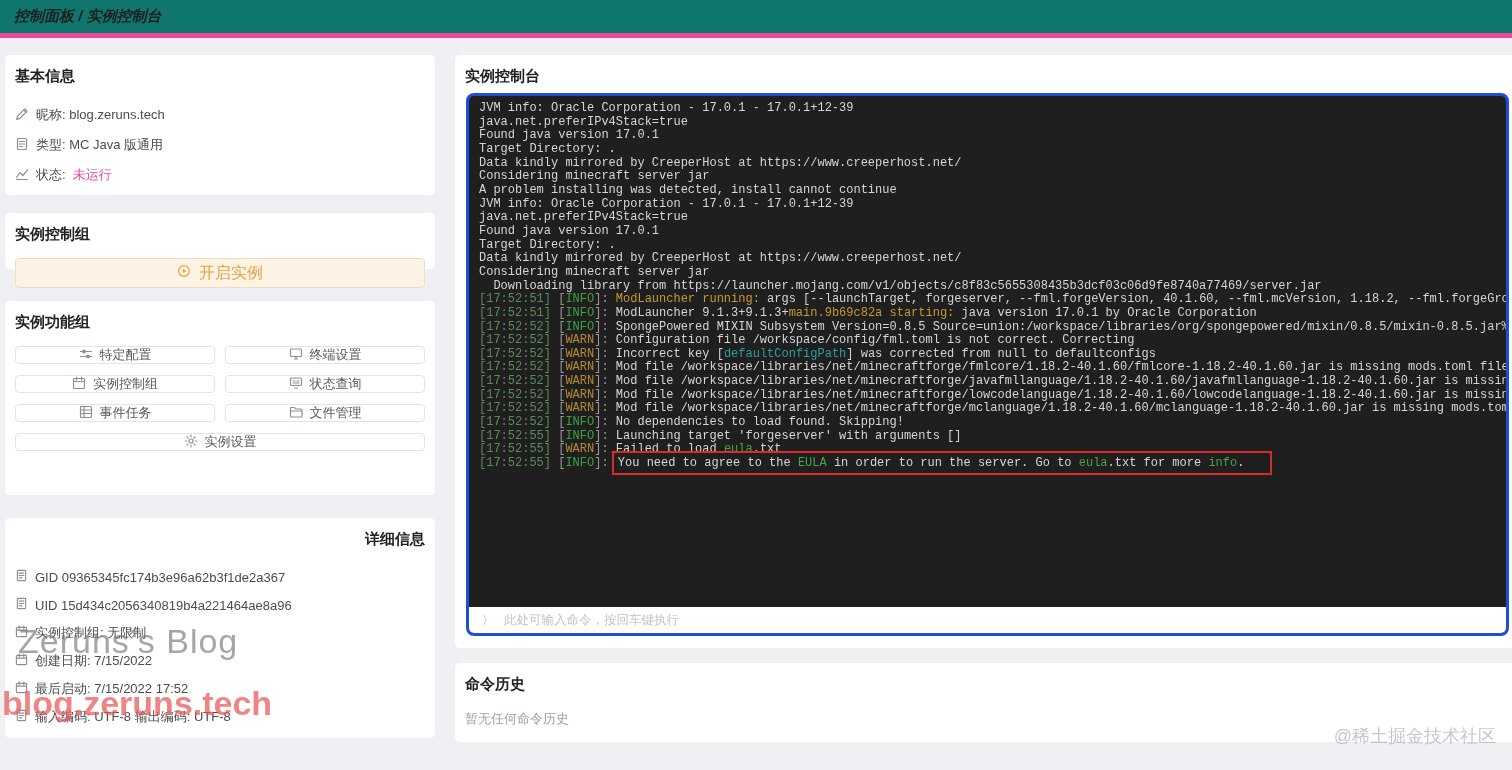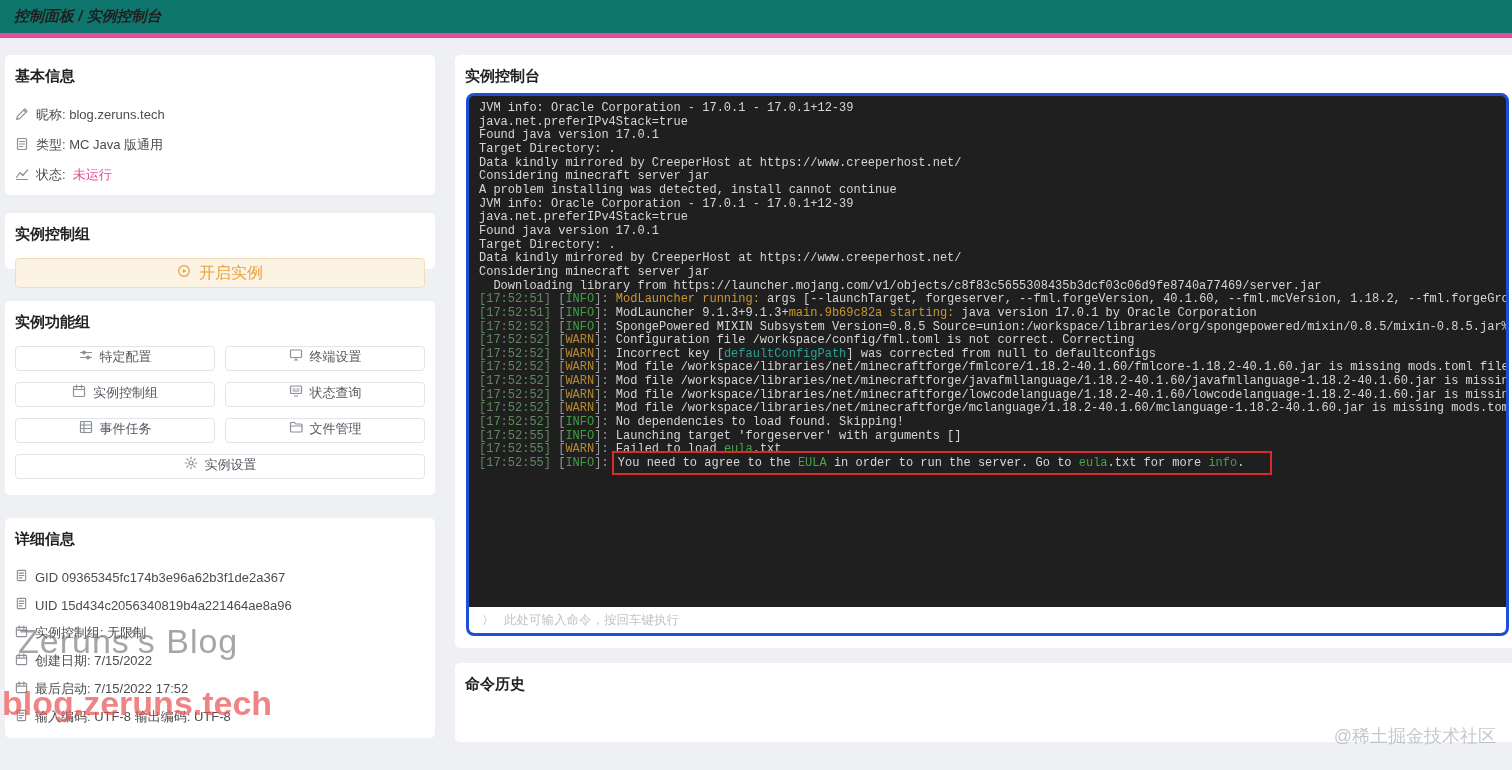--- a/index.html
+++ b/index.html
@@ -16,21 +16,21 @@
   .irow{display:flex;align-items:center;gap:7px;font-size:13px;color:#4c4c4c;height:30px;}
   .irow svg{flex:0 0 auto;}
   .muted{color:#ec4899;text-align:right;}
   .drow{height:28px;}
   
   .btn-start{display:flex;align-items:center;justify-content:center;gap:8px;height:30px;
     background:#fdf3e4;border:1px solid #f3ddb9;border-radius:4px;color:#e6a23c;
     font-size:16px;cursor:pointer;width:100%;}
   
   .fgrid{display:grid;grid-template-columns:1fr 1fr;gap:11px 10px;}
-  .fbtn{display:flex;justify-content:center;gap:7px;height:25px;
+  .fbtn{display:flex;align-items:center;justify-content:center;gap:7px;height:18px;
     background:#fff;border:1px solid #e2e4e9;border-radius:4px;font-size:13px;color:#55585e;cursor:pointer;}
   .fbtn.full{grid-column:1 / -1;}
   .fbtn svg{flex:0 0 auto;}
   
   .console-card{height:593px;position:relative;}
   .terminal{position:absolute;left:11px;right:11px;top:38px;bottom:12px;
     background:#1f1f1f;border:3px solid #1d4ed8;border-radius:8px;overflow:hidden;}
   .term-log{position:absolute;left:0;right:0;top:0;bottom:26px;padding:6px 0 0 10px;
     font-family:"Liberation Mono","DejaVu Sans Mono",monospace;font-size:12px;line-height:13.65px;
     color:#d6d6d6;white-space:pre;overflow:hidden;}
@@ -158,21 +158,21 @@
       <button class="fbtn full">
         <span><svg class="ic" width="14" height="14" viewBox="0 0 14 14">
               <circle cx="7" cy="7" r="2"></circle>
               <path d="M7 1.2v1.6M7 11.2v1.6M1.2 7h1.6M11.2 7h1.6M2.9 2.9l1.1 1.1M10 10l1.1 1.1M11.1 2.9L10 4M4 10l-1.1 1.1"></path>
             </svg></span>
         <span>实例设置</span>
       </button>
     </div>
   </div>
 
-  <div class="card" style="height:220px;">
+  <div class="card" style="height:220px;text-align:right;">
     <div class="card-title">详细信息</div>
     <div class="irow drow">
       <span><svg class="ic" width="13" height="13" viewBox="0 0 14 14">
             <rect x="2.5" y="1.5" width="9" height="11" rx="1"></rect>
             <path d="M4.5 4.5h5M4.5 7h5M4.5 9.5h3"></path>
           </svg></span>
       <span>GID 09365345fc174b3e96a62b3f1de2a367</span>
     </div>
     <div class="irow drow">
       <span><svg class="ic" width="13" height="13" viewBox="0 0 14 14">
@@ -220,18 +220,19 @@
       <div class="term-log"><div><span><span class="c-plain">JVM info: Oracle Corporation - 17.0.1 - 17.0.1+12-39</span></span></div><div><span><span class="c-plain">java.net.preferIPv4Stack=true</span></span></div><div><span><span class="c-plain">Found java version 17.0.1</span></span></div><div><span><span class="c-plain">Target Directory: .</span></span></div><div><span><span class="c-plain">Data kindly mirrored by CreeperHost at https://www.creeperhost.net/</span></span></div><div><span><span class="c-plain">Considering minecraft server jar</span></span></div><div><span><span class="c-plain">A problem installing was detected, install cannot continue</span></span></div><div><span><span class="c-plain">JVM info: Oracle Corporation - 17.0.1 - 17.0.1+12-39</span></span></div><div><span><span class="c-plain">java.net.preferIPv4Stack=true</span></span></div><div><span><span class="c-plain">Found java version 17.0.1</span></span></div><div><span><span class="c-plain">Target Directory: .</span></span></div><div><span><span class="c-plain">Data kindly mirrored by CreeperHost at https://www.creeperhost.net/</span></span></div><div><span><span class="c-plain">Considering minecraft server jar</span></span></div><div><span><span class="c-plain">  Downloading library from https://launcher.mojang.com/v1/objects/c8f83c5655308435b3dcf03c06d9fe8740a77469/server.jar</span></span></div><div><span class="c-ts">[17:52:51] </span><span class="c-br">[</span><span class="c-info">INFO</span><span class="c-br">]: </span><span><span class="c-gold">ModLauncher running:</span><span class="c-plain"> args [--launchTarget, forgeserver, --fml.forgeVersion, 40.1.60, --fml.mcVersion, 1.18.2, --fml.forgeGroup, net.minecraftforge]</span></span></div><div><span class="c-ts">[17:52:51] </span><span class="c-br">[</span><span class="c-info">INFO</span><span class="c-br">]: </span><span><span class="c-plain">ModLauncher 9.1.3+9.1.3+</span><span class="c-gold">main.9b69c82a starting:</span><span class="c-plain"> java version 17.0.1 by Oracle Corporation</span></span></div><div><span class="c-ts">[17:52:52] </span><span class="c-br">[</span><span class="c-info">INFO</span><span class="c-br">]: </span><span><span class="c-plain">SpongePowered MIXIN Subsystem Version=0.8.5 Source=union:/workspace/libraries/org/spongepowered/mixin/0.8.5/mixin-0.8.5.jar%2315!/ Service=ModLauncher</span></span></div><div><span class="c-ts">[17:52:52] </span><span class="c-br">[</span><span class="c-warn">WARN</span><span class="c-br">]: </span><span><span class="c-plain">Configuration file /workspace/config/fml.toml is not correct. Correcting</span></span></div><div><span class="c-ts">[17:52:52] </span><span class="c-br">[</span><span class="c-warn">WARN</span><span class="c-br">]: </span><span><span class="c-plain">Incorrect key [</span><span class="c-teal">defaultConfigPath</span><span class="c-plain">] was corrected from null to defaultconfigs</span></span></div><div><span class="c-ts">[17:52:52] </span><span class="c-br">[</span><span class="c-warn">WARN</span><span class="c-br">]: </span><span><span class="c-plain">Mod file /workspace/libraries/net/minecraftforge/fmlcore/1.18.2-40.1.60/fmlcore-1.18.2-40.1.60.jar is missing mods.toml file</span></span></div><div><span class="c-ts">[17:52:52] </span><span class="c-br">[</span><span class="c-warn">WARN</span><span class="c-br">]: </span><span><span class="c-plain">Mod file /workspace/libraries/net/minecraftforge/javafmllanguage/1.18.2-40.1.60/javafmllanguage-1.18.2-40.1.60.jar is missing mods.toml file</span></span></div><div><span class="c-ts">[17:52:52] </span><span class="c-br">[</span><span class="c-warn">WARN</span><span class="c-br">]: </span><span><span class="c-plain">Mod file /workspace/libraries/net/minecraftforge/lowcodelanguage/1.18.2-40.1.60/lowcodelanguage-1.18.2-40.1.60.jar is missing mods.toml file</span></span></div><div><span class="c-ts">[17:52:52] </span><span class="c-br">[</span><span class="c-warn">WARN</span><span class="c-br">]: </span><span><span class="c-plain">Mod file /workspace/libraries/net/minecraftforge/mclanguage/1.18.2-40.1.60/mclanguage-1.18.2-40.1.60.jar is missing mods.toml file</span></span></div><div><span class="c-ts">[17:52:52] </span><span class="c-br">[</span><span class="c-info">INFO</span><span class="c-br">]: </span><span><span class="c-plain">No dependencies to load found. Skipping!</span></span></div><div><span class="c-ts">[17:52:55] </span><span class="c-br">[</span><span class="c-info">INFO</span><span class="c-br">]: </span><span><span class="c-plain">Launching target 'forgeserver' with arguments []</span></span></div><div><span class="c-ts">[17:52:55] </span><span class="c-br">[</span><span class="c-warn">WARN</span><span class="c-br">]: </span><span><span class="c-plain">Failed to load </span><span class="c-green">eula</span><span class="c-plain">.txt</span></span></div><div><span class="c-ts">[17:52:55] </span><span class="c-br">[</span><span class="c-info">INFO</span><span class="c-br">]: </span><span class="boxed"><span class="c-plain">You need to agree to the </span><span class="c-green">EULA</span><span class="c-plain"> in order to run the server. Go to </span><span class="c-green">eula</span><span class="c-plain">.txt for more </span><span class="c-green">info</span><span class="c-plain">.</span></span></div></div>
       <div class="term-input-row">
         <span class="prompt">〉</span>
         <input class="term-input" type="text" placeholder="此处可输入命令，按回车键执行" style="">
       </div>
     </div>
   </div>
 
   <div class="card history-card">
     <div class="card-title">命令历史</div>
+    <div class="history-empty">暂无任何命令历史</div>
   </div>
 </div>
 
 <div class="wm-blog">Zeruns’s Blog</div>
 <div class="wm-url">blog.zeruns.tech</div>
 <div class="wm-comm">@稀土掘金技术社区</div>
 
 </body></html>

